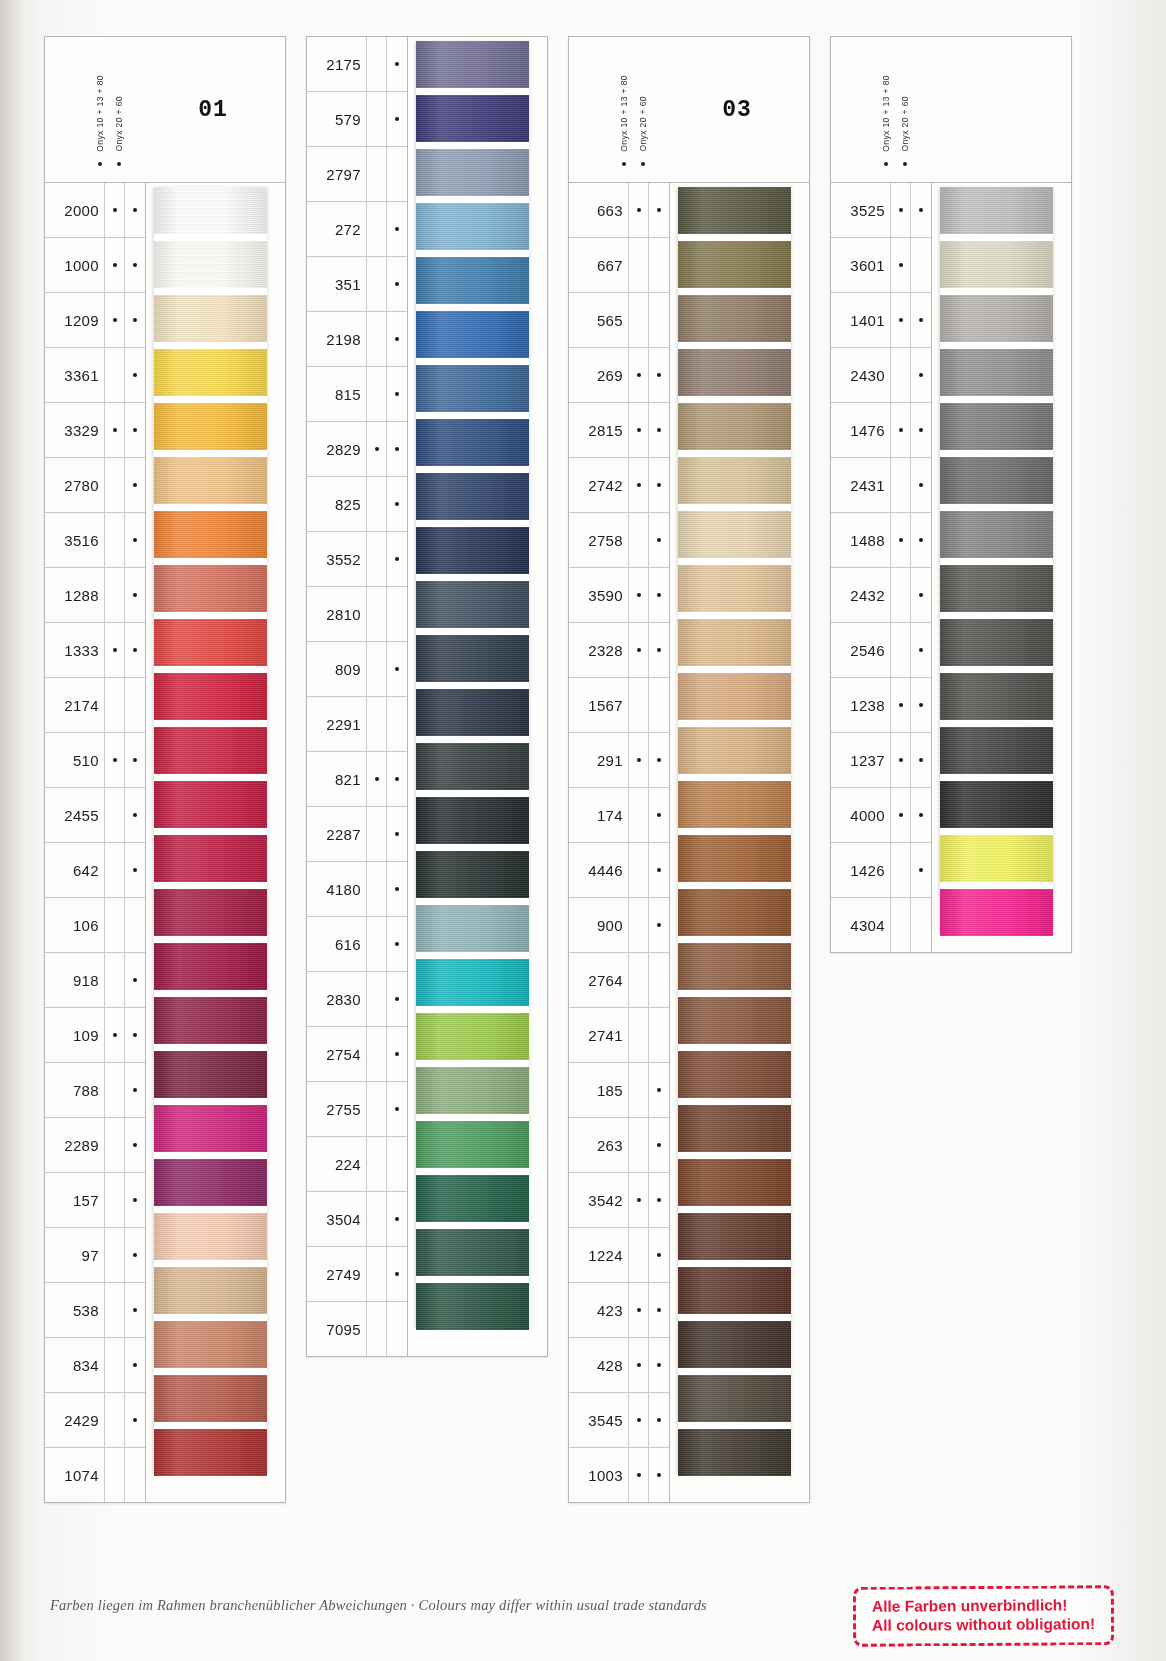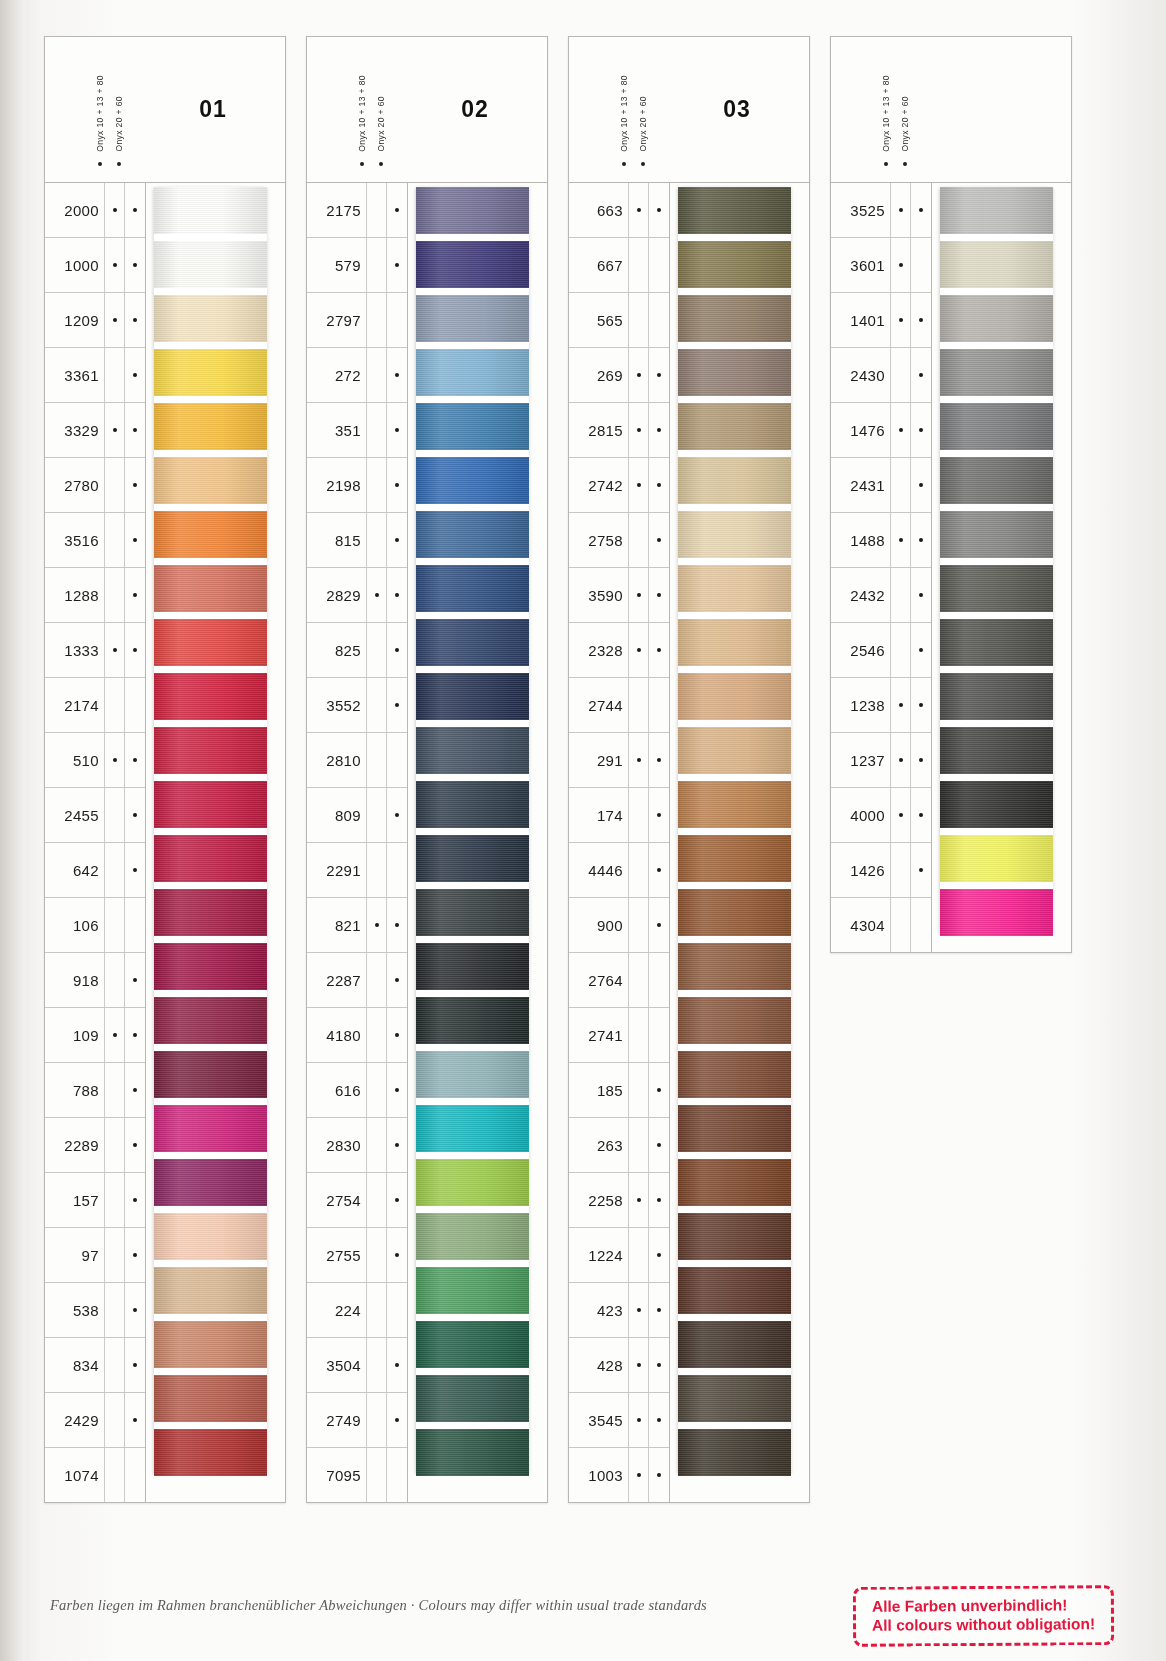--- a/index.html
+++ b/index.html
@@ -68,20 +68,21 @@
     position:absolute;bottom:16px;
     width:4px;height:4px;border-radius:50%;background:#222;
   }
   .head-dot.a{left:5px;}
   .head-dot.b{left:24px;}
   .col-num{
     position:absolute;right:4px;left:100px;top:0;height:145px;
     display:flex;align-items:center;justify-content:center;
     font-size:23px;font-weight:bold;color:#111;
     letter-spacing:1px;
+    font-family:Liberation Mono, monospace;
   }
 
   
   .col-body{
     position:relative;
     display:flex;
   }
   .labels{
     width:100px;
     flex:0 0 100px;
@@ -455,29 +456,20 @@
               <div class="sw" style="height: 47px; background: rgb(201, 132, 104);"></div>
               <div class="gap" style="height: 7px;"></div>
               <div class="sw" style="height: 47px; background: rgb(179, 90, 74);"></div>
               <div class="gap" style="height: 7px;"></div>
               <div class="sw" style="height: 47px; background: rgb(171, 47, 46);"></div>
             </div>
           </div>
         </div>
       </div>
       <div class="col">
-        <div class="col-head">
-          <div class="rot-labels">
-            <span class="rot a">Onyx 10 + 13 + 80</span>
-            <span class="rot b">Onyx 20 + 60</span>
-            <span class="head-dot a"></span>
-            <span class="head-dot b"></span>
-          </div>
-          <div class="col-num">02</div>
-        </div>
         <div class="col-body">
           <div class="labels">
             <div class="row">
               <span class="code">2175</span>
               <span class="dotcell">
                 <span class="dot off"></span>
               </span>
               <span class="dotcell">
                 <span class="dot"></span>
               </span>
@@ -830,21 +822,21 @@
             <div class="row">
               <span class="code">2328</span>
               <span class="dotcell">
                 <span class="dot"></span>
               </span>
               <span class="dotcell">
                 <span class="dot"></span>
               </span>
             </div>
             <div class="row">
-              <span class="code">2744</span>
+              <span class="code">1567</span>
               <span class="dotcell">
                 <span class="dot off"></span>
               </span>
               <span class="dotcell">
                 <span class="dot off"></span>
               </span>
             </div>
             <div class="row">
               <span class="code">291</span>
               <span class="dotcell">
@@ -911,21 +903,21 @@
             <div class="row">
               <span class="code">263</span>
               <span class="dotcell">
                 <span class="dot off"></span>
               </span>
               <span class="dotcell">
                 <span class="dot"></span>
               </span>
             </div>
             <div class="row">
-              <span class="code">2258</span>
+              <span class="code">3542</span>
               <span class="dotcell">
                 <span class="dot"></span>
               </span>
               <span class="dotcell">
                 <span class="dot"></span>
               </span>
             </div>
             <div class="row">
               <span class="code">1224</span>
               <span class="dotcell">

